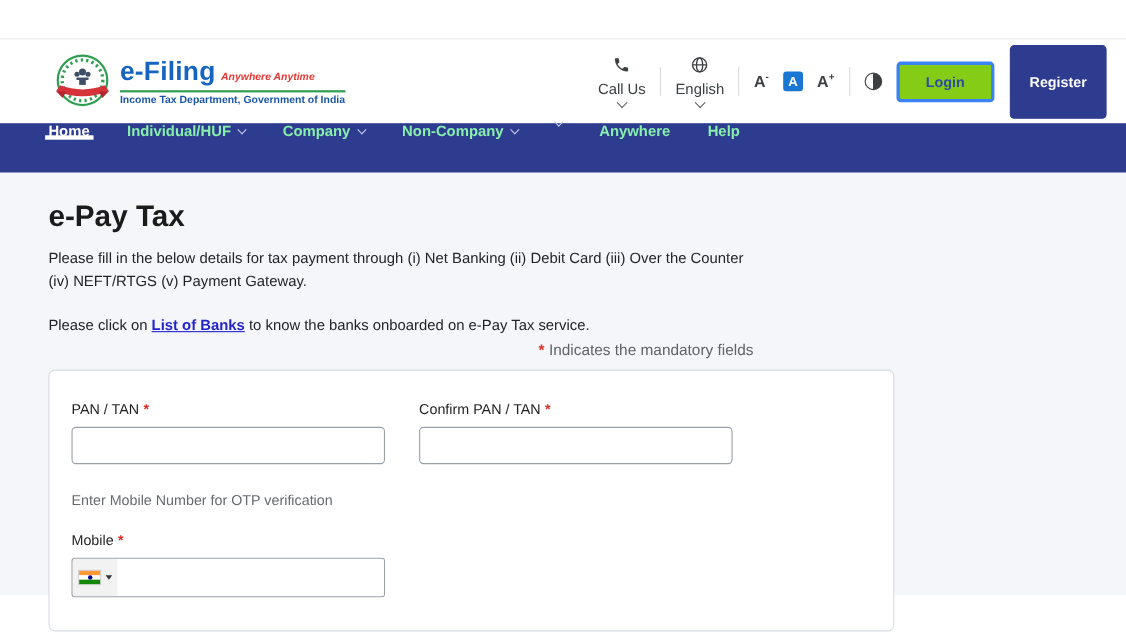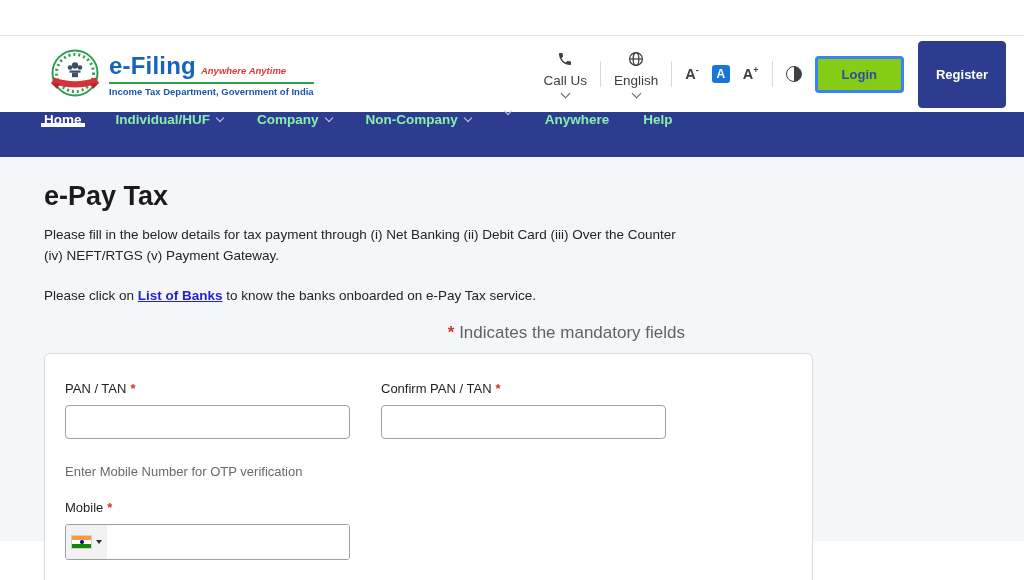--- a/index.html
+++ b/index.html
@@ -45,21 +45,21 @@
   .nav-item.active { color:#ffffff; }
   .nav-item.active::after { content:""; position:absolute; left:-3px; right:-3px; bottom:0;
     height:4px; background:#ffffff; }
 
   
   .main { background:#f5f6fa; height:384px; padding:24px 44px 0; }
   .page-title { font-size:27px; font-weight:700; color:#1b1b1b; margin-bottom:13px; }
   .intro { max-width:650px; font-size:13.5px; line-height:1.55; color:#212529; margin-bottom:21px; }
   .intro2 { max-width:650px; font-size:13.5px; color:#212529; }
   .link { color:#2323cc; font-weight:700; text-decoration:underline; cursor:pointer; }
-  .mandatory-row { width:641px; text-align:right; font-size:17px; color:#5f6368; margin-top:20px; }
+  .mandatory-row { width:641px; text-align:right; font-size:14px; color:#5f6368; margin-top:7px; }
   .req { color:#d93025; font-weight:700; }
 
   .card { width:769px; background:#ffffff; border:1px solid #d8dce3; border-radius:6px;
     margin-top:10px; padding:27px 20px 30px; }
   .form-row { display:flex; gap:31px; }
   .field { width:285px; }
   .field-label { font-size:13px; color:#1f1f1f; margin-bottom:9px; }
   .field-label .req { margin-left:4px; }
   .text-input { width:100%; height:34px; border:1px solid #9aa0a6; border-radius:4px;
     padding:0 10px; font-size:13px; font-family:inherit; background:#fff; outline:none; }

